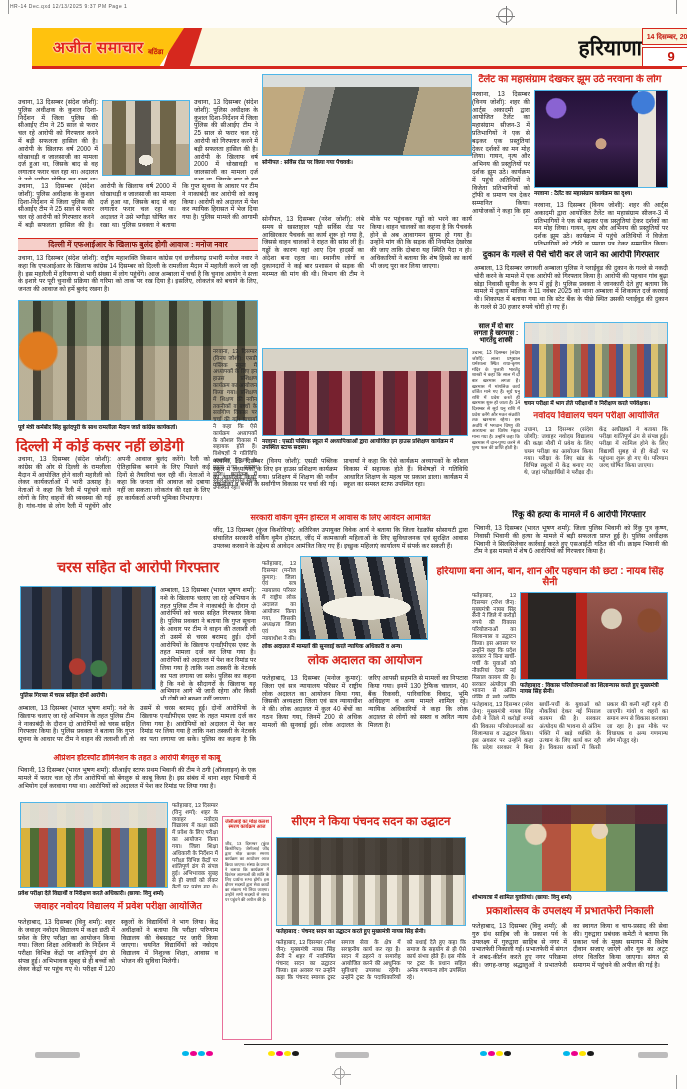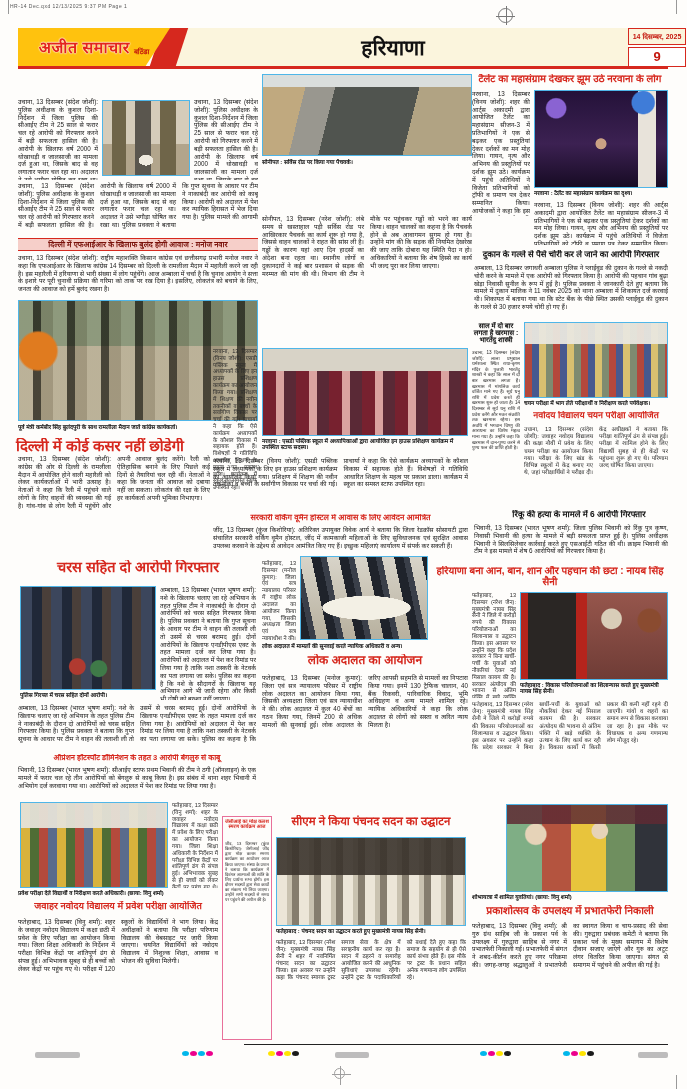--- a/index.html
+++ b/index.html
@@ -81,28 +81,28 @@
 <div class="page">
 
   <div class="abs printhead" style="left:10px;top:3px;width:300px;height:8px;">HR-14 Dec.qxd   12/13/2025   9:37 PM   Page 1</div>
   <div class="abs" style="left:498px;top:8px;">
       <div class="reg-mark"></div>
     </div>
   <div class="abs" style="left:8px;top:0;width:1px;height:14px;background:#999;"></div>
   <div class="abs" style="left:676px;top:0;width:1px;height:14px;background:#999;"></div>
   <div class="abs" style="left:662px;top:34px;width:14px;height:1px;background:#bbb;"></div>
 
-  <div class="abs" style="left:18px;top:28px;width:650px;height:28px;">
+  <div class="abs" style="left:32px;top:28px;width:650px;height:28px;">
     <div class="abs masth-cream" style="left:140px;top:0;width:470px;height:38px;"></div>
     <div class="abs redline" style="left:138px;top:0;width:26px;height:38px;transform:skewX(-18deg);"></div>
     <div class="abs logo-box" style="left:0;top:0;width:152px;height:38px;display:flex;align-items:center;justify-content:center;gap:4px;">
       <span class="logo-txt">अजीत समाचार</span>
       <span style="color:#c4160c;font-size:7px;font-weight:bold;margin-top:8px;">बठिंडा</span>
     </div>
-    <div class="abs" style="left:140px;top:0;width:470px;height:38px;display:flex;align-items:center;justify-content:center;">
+    <div class="abs" style="left:140px;top:0;width:470px;height:38px;display:flex;align-items:center;justify-content:flex-end;">
       <span style="font-size:21px;font-weight:bold;color:#111;">हरियाणा</span>
     </div>
     <div class="abs" style="left:610px;top:0;width:58px;height:17px;background:#fbf5dd;border:1.5px solid #d6281e;display:flex;align-items:center;justify-content:center;">
       <span style="font-size:7px;font-weight:bold;color:#c4160c;">14 दिसम्बर, 2025</span>
     </div>
     <div class="abs" style="left:610px;top:18.5px;width:58px;height:20px;background:#fff;border:1.5px solid #d6281e;display:flex;align-items:center;justify-content:center;">
       <span style="font-size:13px;font-weight:bold;color:#c4160c;">9</span>
     </div>
     <div class="abs redline" style="left:0;top:38px;width:650px;height:2.5px;"></div>
   </div>

